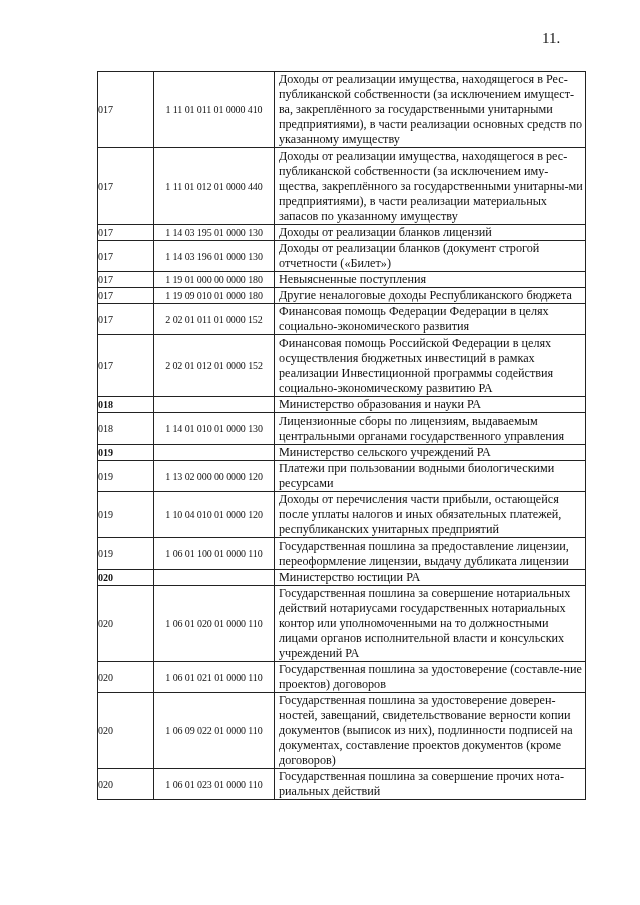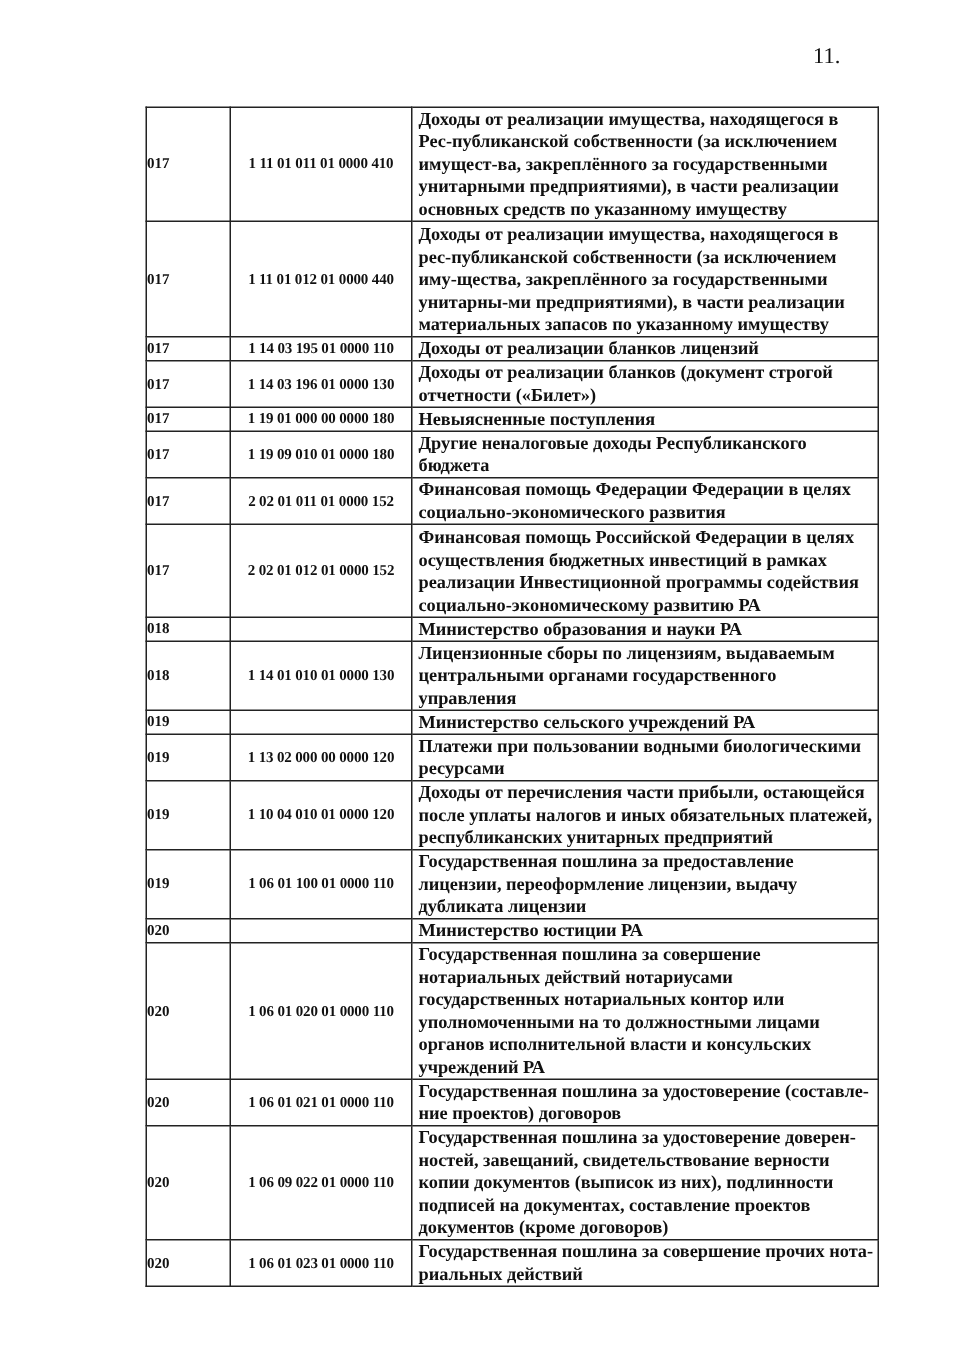--- a/index.html
+++ b/index.html
@@ -1,47 +1,47 @@
 <!DOCTYPE html>
 <html><head>
 <meta charset="utf-8">
 <style>
   html, body { margin: 0; padding: 0; background: #ffffff; }
   body { width: 640px; height: 905px; position: relative; overflow: hidden;
          font-family: "Liberation Serif", serif; color: #111; }
   .page-number { position: absolute; left: 542px; top: 30px; font-size: 15px; }
   table.codes { position: absolute; left: 97px; top: 71px; width: 489px;
                 border-collapse: collapse; table-layout: fixed; }
-  table.codes td { border: 1px solid #222; padding: 0; vertical-align: middle; font-weight: bold; }
+  table.codes td { border: 1px solid #222; padding: 0; vertical-align: middle; }
   td.c-admin { width: 55px; text-align: left; font-size: 10px; }
   td.c-code { width: 120px; text-align: center; font-size: 10px; white-space: nowrap; letter-spacing: -0.1px; }
   td.c-name { font-size: 12.2px; line-height: 15px; padding: 0 2px 0 4px !important; text-align: left; }
   tr.heading td.c-admin { font-weight: bold; }
-  tr.heading td.c-name { font-weight: bold; margin-top: 15px; }
+  tr.heading td.c-name { font-weight: normal; margin-top: 15px; }
 </style>
 </head>
 <body>
 
 <div class="page-number">11.</div>
 
 <table class="codes">
   <tbody id="rows">
       <tr style="height: 75px;">
     <td class="c-admin">017</td>
     <td class="c-code">1 11 01 011 01 0000 410</td>
     <td class="c-name">Доходы от реализации имущества, находящегося в Рес-публиканской собственности (за исключением имущест-ва, закреплённого за государственными унитарными предприятиями), в части реализации основных средств по указанному имуществу</td>
   </tr>
       <tr style="height: 77px;">
     <td class="c-admin">017</td>
     <td class="c-code">1 11 01 012 01 0000 440</td>
     <td class="c-name">Доходы от реализации имущества, находящегося в рес-публиканской собственности (за исключением иму-щества, закреплённого за государственными унитарны-ми предприятиями), в части реализации материальных запасов по указанному имуществу</td>
   </tr>
       <tr style="height: 15px;">
     <td class="c-admin">017</td>
-    <td class="c-code">1 14 03 195 01 0000 110</td>
+    <td class="c-code">1 14 03 195 01 0000 130</td>
     <td class="c-name">Доходы от реализации бланков лицензий</td>
   </tr>
       <tr style="height: 30px;">
     <td class="c-admin">017</td>
     <td class="c-code">1 14 03 196 01 0000 130</td>
     <td class="c-name">Доходы от реализации бланков (документ строгой отчетности («Билет»)</td>
   </tr>
       <tr style="height: 16px;">
     <td class="c-admin">017</td>
     <td class="c-code">1 19 01 000 00 0000 180</td>

